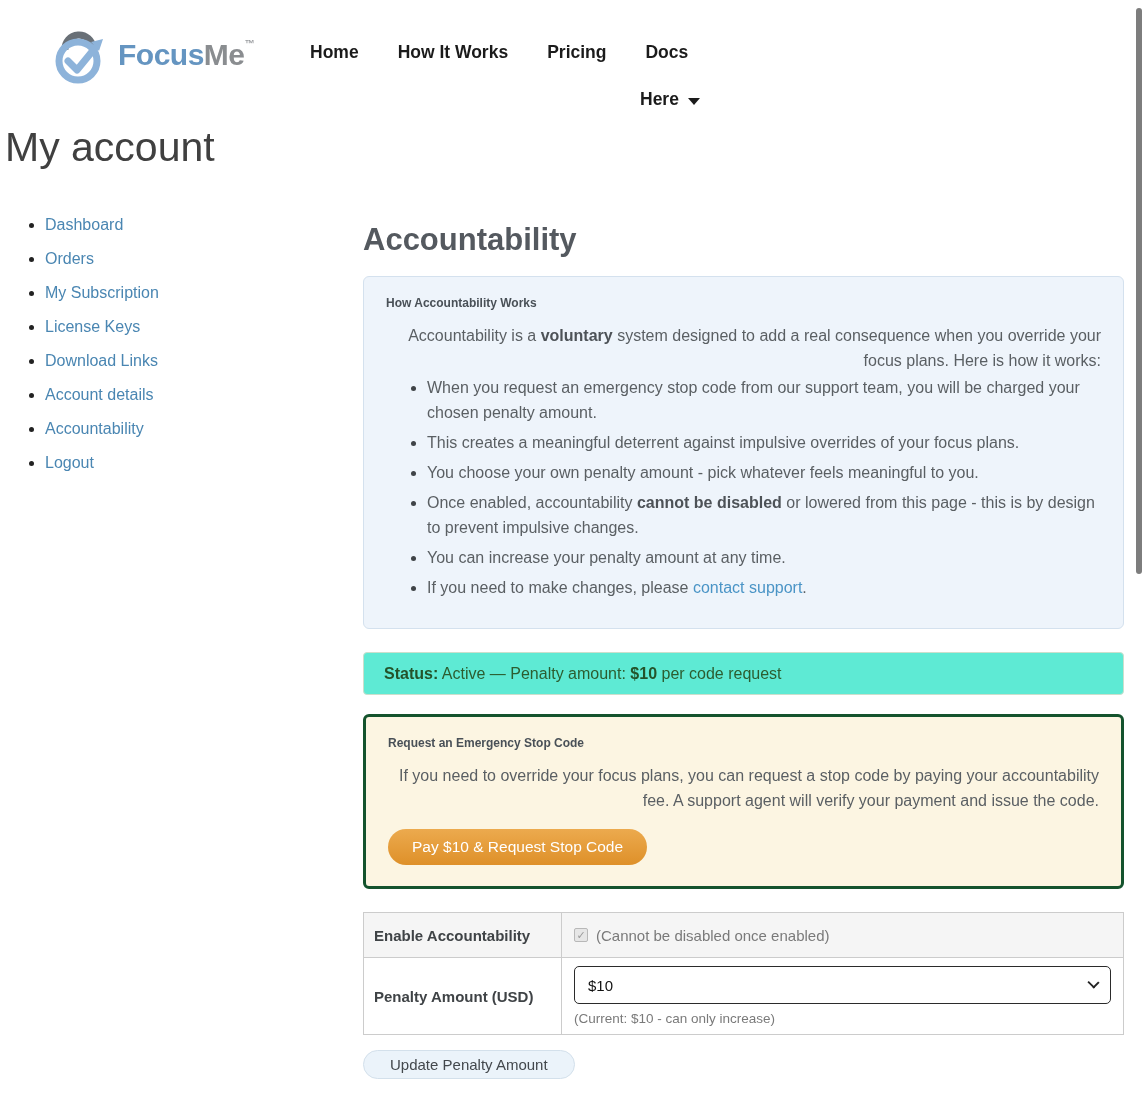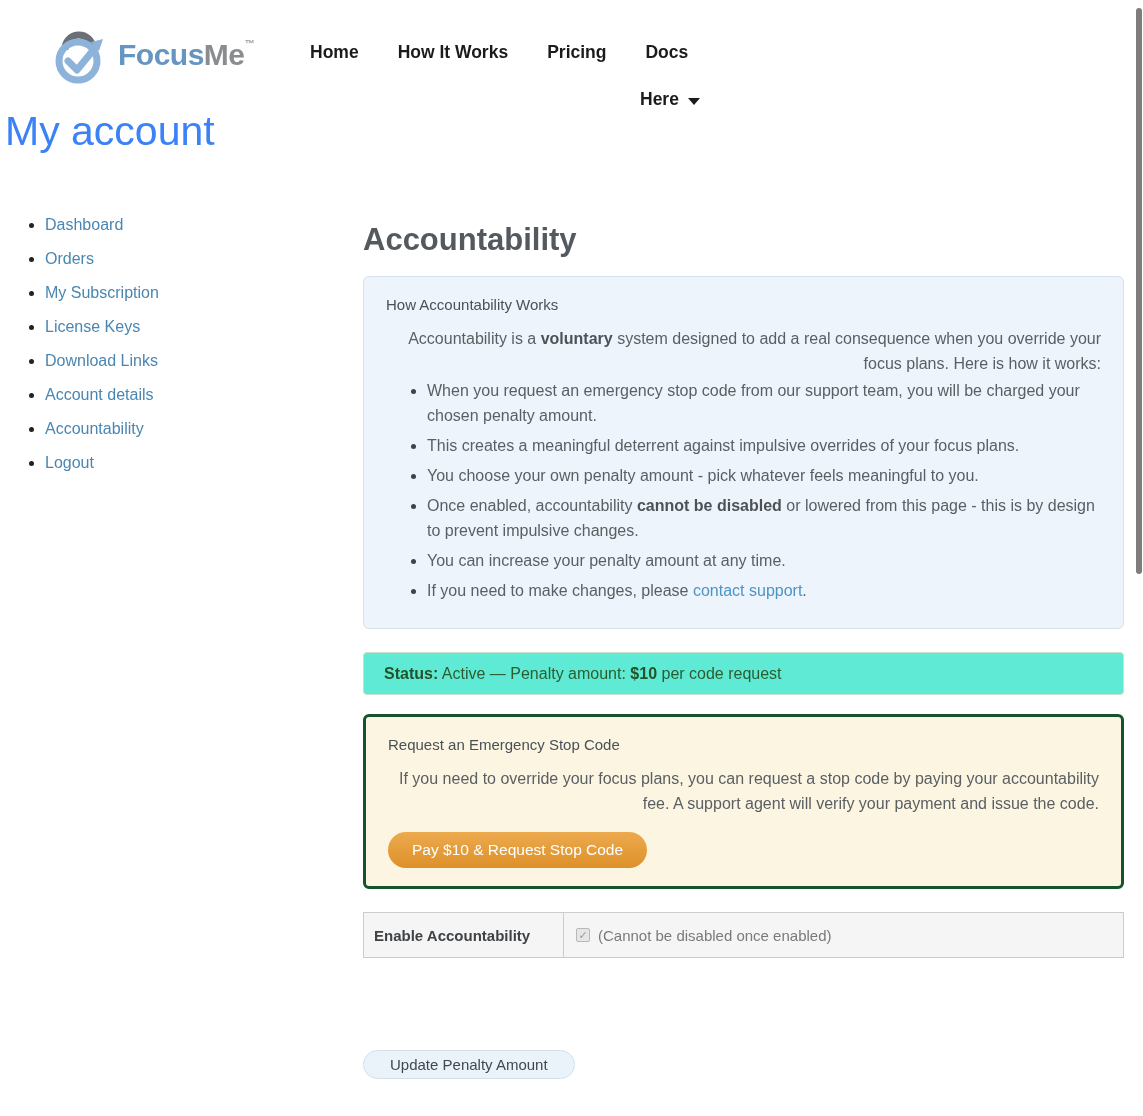--- a/index.html
+++ b/index.html
@@ -13,31 +13,31 @@
   .logo-me { color:#8a8d90; }
   .logo-tm { font-size:10px; color:#9a9da0; vertical-align:18px; font-weight:bold; }
 
   .nav-row { position:absolute; left:310px; top:42px; display:flex; gap:39px; }
   .nav-item { font-size:17.5px; font-weight:700; color:#1b1b1b; cursor:pointer; white-space:nowrap; }
   .nav-more { position:absolute; left:640px; top:89px; display:flex; align-items:center; gap:9px; cursor:pointer; }
   .nav-more .nav-item { font-size:17.5px; }
   .caret-down { width:0; height:0; border-left:6px solid transparent; border-right:6px solid transparent; border-top:7px solid #1b1b1b; margin-top:3px; }
 
   
-  .page-title { position:absolute; left:5px; top:108px; font-size:41px; font-weight:300; color:#3b82f6; }
+  .page-title { position:absolute; left:5px; top:124px; font-size:41px; font-weight:300; color:#404040; }
   .sidebar-list { position:absolute; left:8px; top:214px; list-style:disc; padding-left:37px; }
   .sidebar-list li { margin-bottom:13px; line-height:21px; color:#222; }
   .sidebar-list a { color:#4a86b2; font-size:16px; text-decoration:none; cursor:pointer; }
 
   
   .main-title { position:absolute; left:363px; top:222px; font-size:31px; font-weight:700; color:#54595f; }
 
   .info-box { position:absolute; left:363px; top:276px; width:761px; height:353px; background:#eef4fb;
               border:1px solid #d4e1ee; border-radius:6px; padding:19px 22px; overflow:hidden; }
-  .box-title { font-size:15px; font-weight:400; color:#495057; margin-bottom:13px; }
+  .box-title { font-size:12px; font-weight:700; color:#495057; margin-bottom:13px; }
   .box-text { font-size:16px; color:#5a5f63; line-height:25px;text-align:right; }
   .info-bullets { margin-top:2px; padding-left:41px; }
   .info-bullets li { font-size:16px; color:#5a5f63; line-height:25px; margin-bottom:5px; }
   .info-bullets li::marker { color:#3f4347; }
   .inline-bold { font-weight:700; color:#4d5257; }
   .text-link { color:#4a94c6; text-decoration:none; cursor:pointer; }
 
   .status-banner { position:absolute; left:363px; top:652px; width:761px; height:43px; background:#5eead4;
                    border:1px solid #cbdfcc; border-radius:4px; padding:0 20px; display:flex; align-items:center;
                    font-size:16px; color:#2c5d30; }
@@ -143,18 +143,30 @@
   <tbody>
       <tr class="row-enable">
     <th>Enable Accountability</th>
     <td class="cell-right">
       <span class="checkbox-note">
         <span class="checkbox">✓</span>
         <span>(Cannot be disabled once enabled)</span>
       </span>
     </td>
   </tr>
+  <tr class="row-penalty">
+    <th>Penalty Amount (USD)</th>
+    <td class="cell-right">
+      <div class="select-wrap">
+        <select class="penalty-select">
+          <option>$10</option>
+        </select>
+        <span class="select-chevron"></span>
+      </div>
+      <div class="select-note">(Current: $10 - can only increase)</div>
+    </td>
+  </tr>
 </tbody>
   </table>
 
 <button class="update-button">Update Penalty Amount</button>
 
 <div class="scrollbar-thumb"></div>
 
 </body></html>

